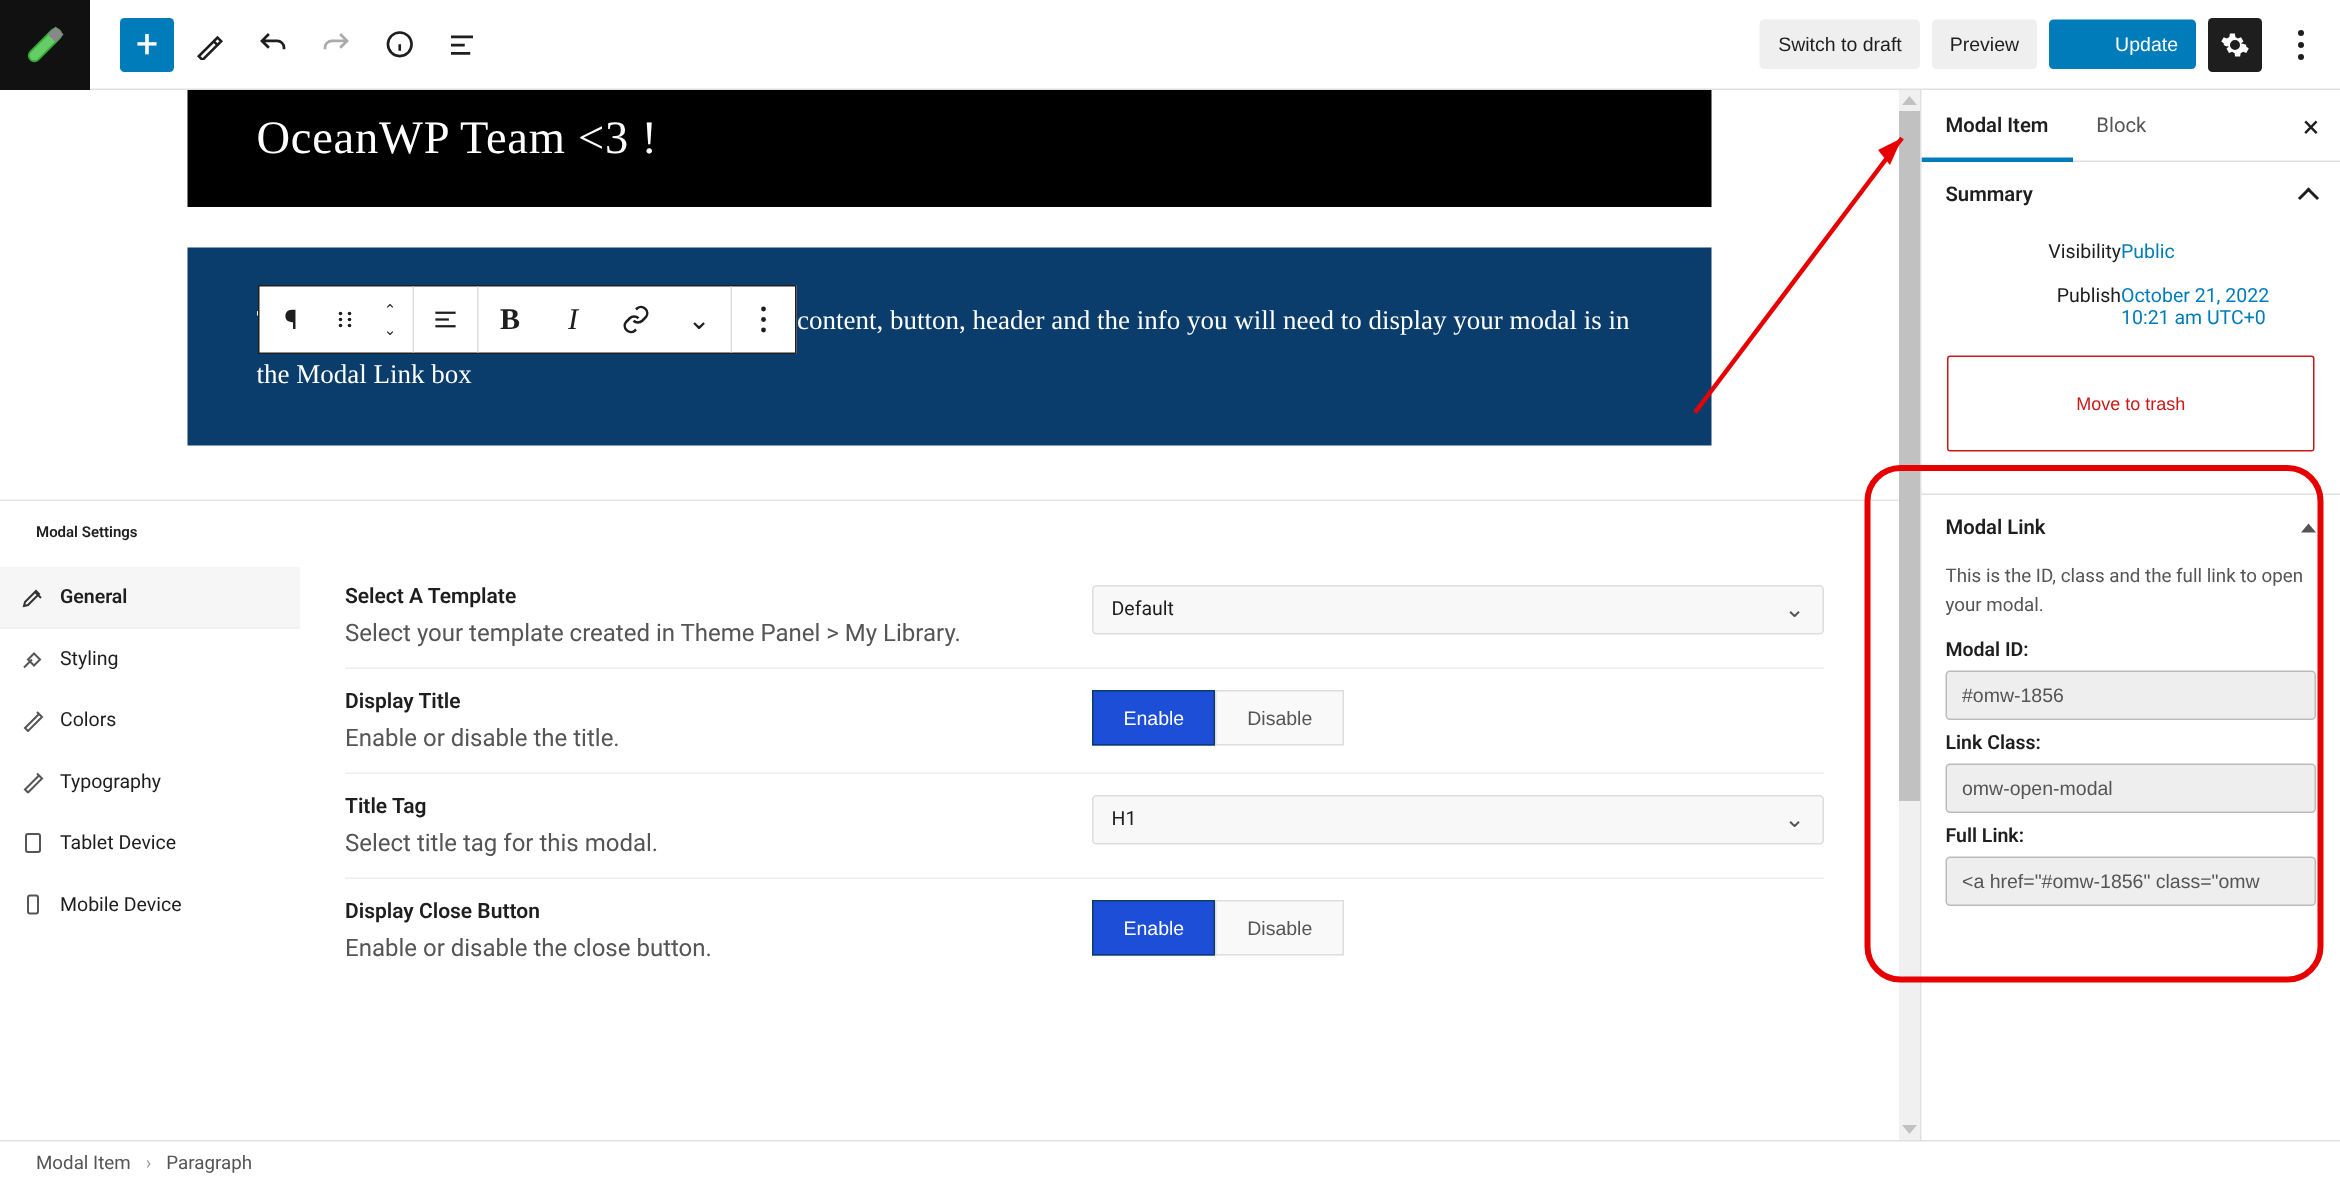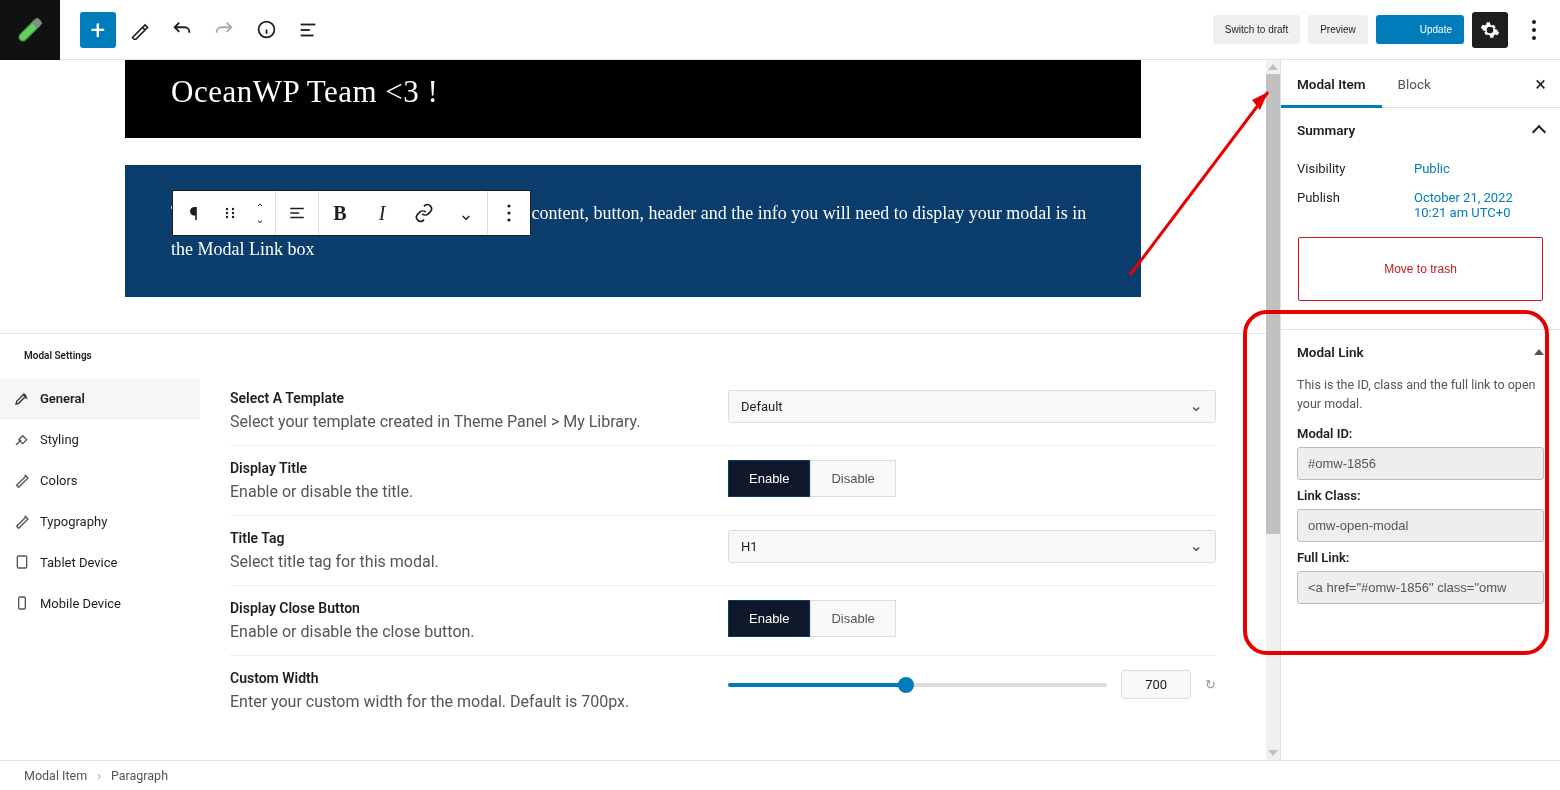--- a/index.html
+++ b/index.html
@@ -8,21 +8,21 @@
 
 
 .topbar { display: flex; align-items: center; height: 60px; border-bottom: 1px solid #e0e0e0; }
 .logo { width: 60px; height: 60px; background: #111; display: flex; align-items: center; justify-content: center; }
 .logo svg { transform: rotate(45deg); }
 .topbar-left { display: flex; align-items: center; gap: 6px; padding-left: 20px; }
 .add-btn { width: 36px; height: 36px; background: #007cba; color: #fff; display: flex; align-items: center; justify-content: center; border-radius: 3px; cursor: pointer; font-size: 26px; line-height: 1; }
 .tool-btn { width: 36px; height: 36px; display: flex; align-items: center; justify-content: center; color: #1e1e1e; cursor: pointer; }
 .tool-btn.disabled { color: #aaa; cursor: default; }
 .topbar-right { margin-left: auto; display: flex; align-items: center; gap: 8px; padding-right: 8px; }
-.btn { padding: 9px 12px; border-radius: 3px; font-size: 10px; cursor: pointer; border: none; }
+.btn { padding: 9px 12px; border-radius: 3px; font-size: 13px; cursor: pointer; border: none; }
 .btn-gray { background: #efefef; color: #1e1e1e; }
 .btn-blue { background: #007cba; color: #fff; padding-left: 44px; }
 .btn-black { background: #1e1e1e; color: #fff; width: 36px; height: 36px; display: flex; align-items: center; justify-content: center; padding: 0; }
 .topbar .dots { width: 36px; height: 36px; display: flex; align-items: center; justify-content: center; cursor: pointer; }
 
 
 .mainwrap { flex: 1; display: flex; position: relative; overflow: hidden; }
 .editor { flex: 1; overflow-y: auto; position: relative; }
 .editor-scroll { position: absolute; right: 0; top: 0; bottom: 0; width: 14px; background: #f0f0f0; }
 .editor-scroll-thumb { background: #c1c1c1; border-radius: 0; }
@@ -51,39 +51,39 @@
 .setting-row { display: flex; justify-content: space-between; align-items: flex-start; padding: 14px 0; border-bottom: 1px solid #eee; }
 .setting-row:last-child { border-bottom: none; }
 .setting-left { max-width: 460px; }
 .setting-left h4 { font-size: 14px; font-weight: 600; margin-bottom: 6px; }
 .setting-left p { font-size: 16px; color: #555; }
 .setting-right { width: 488px; display: flex; align-items: center; gap: 8px; }
 .select { width: 100%; border: 1px solid #ddd; background: #f8f8f8; padding: 8px 12px; border-radius: 3px; font-size: 13px; position: relative; }
 .select::after { content: "⌄"; position: absolute; right: 12px; top: 5px; color: #555; font-size: 16px; }
 .toggle { display: flex; }
 .toggle button { padding: 10px 20px; border: 1px solid #0a3d6b; background: #fff; cursor: pointer; font-size: 13px; }
-.toggle button.active { background: #0f172a; color: #fff; }
+.toggle button.active { background: #1d4ed8; color: #fff; }
 .toggle button:not(.active) { border-color: #ddd; color: #555; background: #f9f9f9; }
 .slider-wrap { display: flex; align-items: center; gap: 14px; width: 100%; }
 .slider { flex: 1; height: 4px; background: #ddd; position: relative; border-radius: 2px; }
 .slider .fill { position: absolute; left: 0; top: 0; bottom: 0; background: #007cba; border-radius: 2px; }
 .slider .handle { position: absolute; width: 16px; height: 16px; background: #007cba; border-radius: 50%; top: -6px; transform: translateX(-50%); }
 .numbox { width: 70px; border: 1px solid #ddd; padding: 6px 8px; text-align: center; border-radius: 3px; background: #f8f8f8; }
 .reset-icon { color: #999; cursor: pointer; }
 
 
 .sidebar { width: 280px; border-left: 1px solid #e0e0e0; display: flex; flex-direction: column; overflow-y: auto; }
 .sidebar-tabs { display: flex; border-bottom: 1px solid #e0e0e0; height: 48px; align-items: center; }
 .sidebar-tabs .stab { padding: 0 16px; height: 48px; display: flex; align-items: center; font-size: 13.5px; cursor: pointer; color: #555; }
 .sidebar-tabs .stab.active { border-bottom: 3px solid #007cba; font-weight: 600; color: #1e1e1e; padding-top: 3px; }
 .sidebar-tabs .close { margin-left: auto; padding: 0 14px; font-size: 20px; cursor: pointer; }
 .panel { border-bottom: 1px solid #e0e0e0; }
 .panel-header { padding: 14px 16px; font-weight: 600; font-size: 13.5px; display: flex; justify-content: space-between; align-items: center; cursor: pointer; }
 .panel-body { padding: 2px 16px 16px; }
-.panel-row { display: flex; justify-content: space-between; padding: 7px 0; font-size: 13px; }
+.panel-row { display: flex; justify-content: flex-end; padding: 7px 0; font-size: 13px; }
 .panel-row .val { color: #007cba; cursor: pointer; text-align: left; width: 130px; }
 .trash-btn { display: block; width: calc(100% - 2px); margin: 10px 1px 12px; border: 1px solid #cc1818; color: #cc1818; background: #fff; padding: 24px; text-align: center; font-size: 12px; cursor: pointer; border-radius: 2px; }
 .panel-body .desc { font-size: 12.5px; color: #555; line-height: 1.5; margin-bottom: 12px; }
 .field-label { font-weight: 600; font-size: 13px; margin: 8px 0 6px; display: block; }
 .field-input { width: 100%; border: 1px solid #bbb; background: #eee; padding: 8px 10px; border-radius: 3px; font-size: 13px; color: #555; }
 
 
 .red-highlight { position: absolute; border: 4px solid #e60000; border-radius: 24px; pointer-events: none; }
 .red-arrow { position: absolute; pointer-events: none; }
 
@@ -292,36 +292,20 @@
                   <h4>Display Close Button</h4>
                   <p>Enable or disable the close button.</p>
                 </div>
               <div class="setting-right">
                   <div class="toggle">
                     <button class="active">Enable</button>
                     <button>Disable</button>
                   </div>
                 </div>
             </div>
-            <div class="setting-row">
-              <div class="setting-left">
-                  <h4>Custom Width</h4>
-                  <p>Enter your custom width for the modal. Default is 700px.</p>
-                </div>
-              <div class="setting-right">
-                <div class="slider-wrap">
-                  <div class="slider">
-                      <div class="fill" style="width:47%"></div>
-                      <div class="handle" style="left:47%"></div>
-                    </div>
-                  <div class="numbox">700</div>
-                  <span class="reset-icon">↻</span>
-                </div>
-              </div>
-            </div>
           </div>
         </div>
       </div>
 
       <div class="editor-scroll">
         <div class="editor-scroll-arrow">
             <div class="triangle-up" style="border-bottom-color:#c1c1c1"></div>
           </div>
         <div class="editor-scroll-thumb" style="height:460px;margin-top:0"></div>
         <div class="editor-scroll-arrow" style="position:absolute;bottom:0;left:0">

